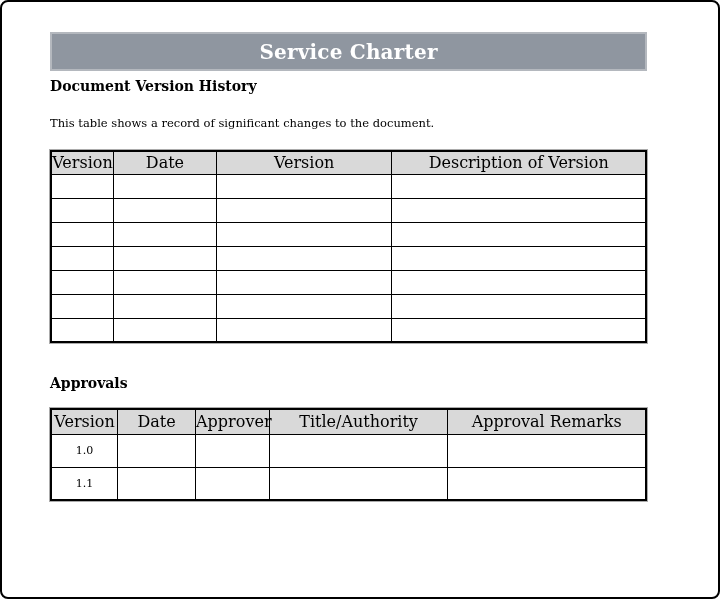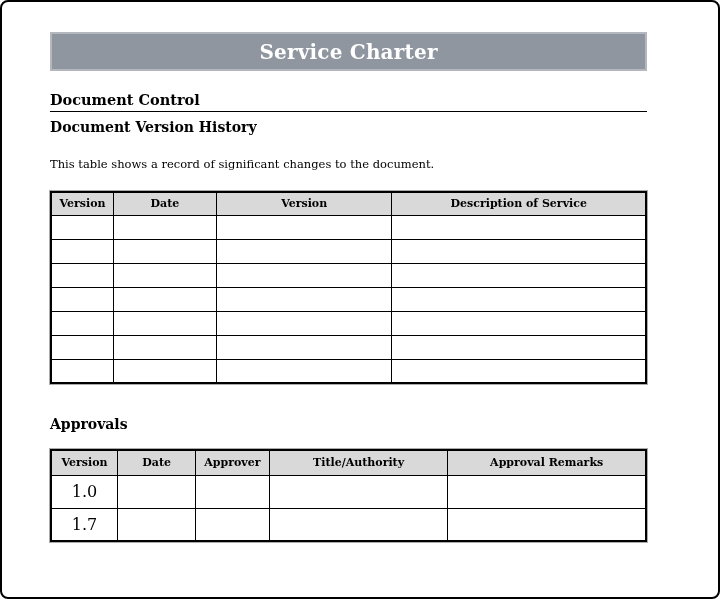--- a/index.html
+++ b/index.html
@@ -58,24 +58,24 @@
     border-collapse: collapse;
     border: 2px solid #000;
     box-shadow: 0 0 0 1px #ababab;
     table-layout: fixed;
   }
   .tbl-version-history { margin-top: 20px; }
   .tbl-approvals { margin-top: 17px; }
   th, td { border: 1px solid #000; text-align: center; vertical-align: middle; }
   th {
     background: var(--header-bg, #d9d9d9);
-    font-size: 11px;
-    font-weight: bold;
-  }
-  td { font-size: 16px; }
+    font-size: 16px;
+    font-weight: normal;
+  }
+  td { font-size: 11px; }
   .tbl-version-history thead tr { height: 23px; }
   .tbl-version-history tbody tr { height: 24px; }
   .tbl-approvals thead tr { height: 25px; }
   .tbl-approvals tbody tr { height: 33px; }
   
   .tbl-version-history col.c1 { width: 10.5%; }
   .tbl-version-history col.c2 { width: 17.3%; }
   .tbl-version-history col.c3 { width: 29.5%; }
   .tbl-version-history col.c4 { width: 42.7%; }
   .tbl-approvals col.c1 { width: 11.2%; }
@@ -87,39 +87,38 @@
 </head>
 <body>
 
 <div class="page">
   <div class="content">
 
     <div class="banner">
       <span class="banner-title">Service Charter</span>
     </div>
 
-    <div class="h-doc-control">Document Control</div>
 
     <div class="h-sub">Document Version History</div>
 
     <p class="desc">This table shows a record of significant changes to the document.</p>
 
     <table class="tbl-version-history">
       <colgroup>
         <col class="c1">
           <col class="c2">
           <col class="c3">
           <col class="c4">
       </colgroup>
       <thead>
           <tr>
             <th>Version</th>
             <th>Date</th>
             <th>Version</th>
-            <th>Description of Service</th>
+            <th>Description of Version</th>
           </tr>
         </thead>
       <tbody>
           <tr>
             <td></td>
             <td></td>
             <td></td>
             <td></td>
           </tr>
           <tr>
@@ -183,21 +182,21 @@
         </thead>
       <tbody>
           <tr>
             <td>1.0</td>
             <td></td>
             <td></td>
             <td></td>
             <td></td>
           </tr>
           <tr>
-            <td>1.7</td>
+            <td>1.1</td>
             <td></td>
             <td></td>
             <td></td>
             <td></td>
           </tr>
         </tbody>
     </table>
 
   </div>
 </div>

